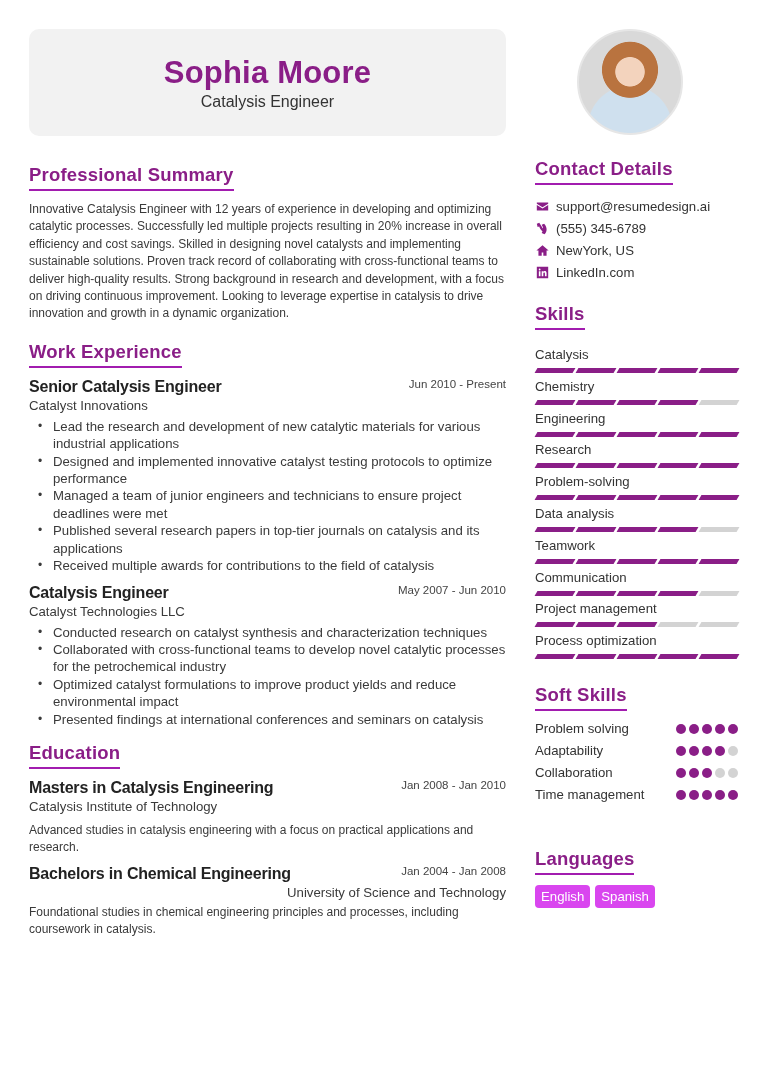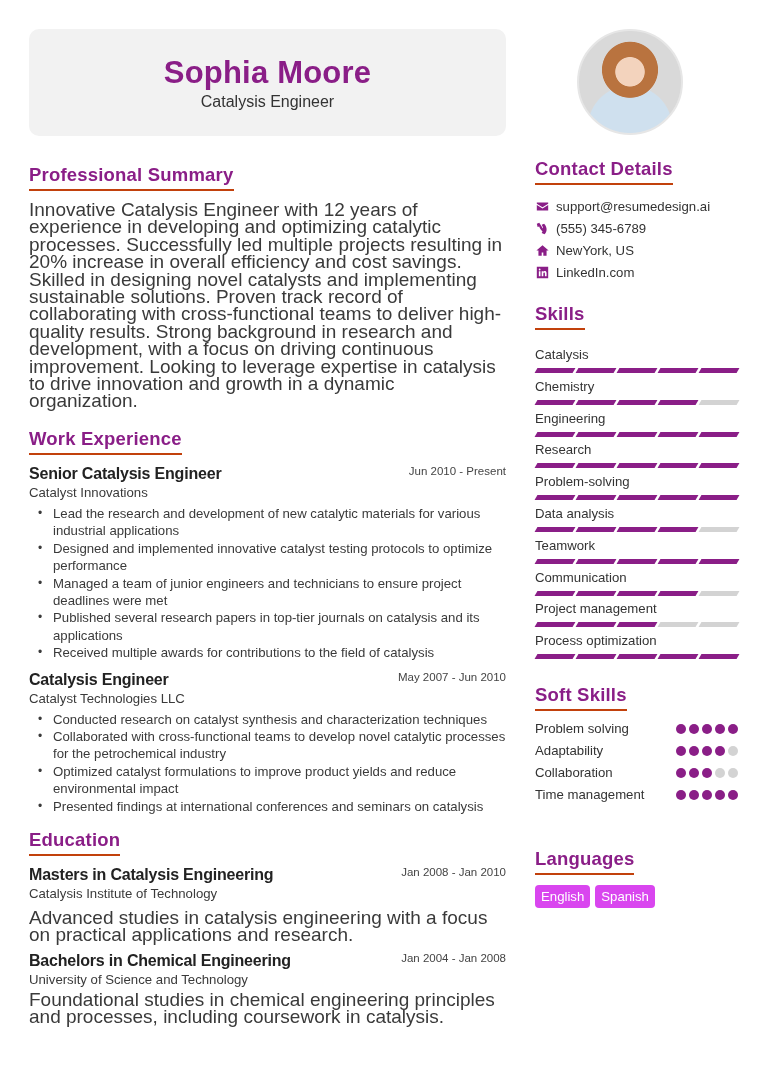--- a/index.html
+++ b/index.html
@@ -22,24 +22,24 @@
                 #d9d9d9;
     border: 2px solid #e6e6e6;
     overflow: hidden;
   }
 
   .left { position: absolute; left: 29px; top: 164px; width: 477px; }
   .right { position: absolute; left: 535px; top: 158px; width: 204px; }
 
   .sec-title {
     display: inline-block; font-size: 18.5px; font-weight: bold; color: #8a1e87;
-    padding-bottom: 3px; border-bottom: 2px solid #c2410c; margin-bottom: 10px; letter-spacing: 0.2px;
+    padding-bottom: 3px; border-bottom: 2px solid #a21caf; margin-bottom: 10px; letter-spacing: 0.2px;
   }
   .sec { margin-bottom: 18px; }
-  .para { font-size: 19px; line-height: 17.4px; color: #3a3a3a; }
+  .para { font-size: 12px; line-height: 17.4px; color: #3a3a3a; }
 
   .job { margin-bottom: 7px; }
   .job-head { display: flex; justify-content: space-between; align-items: flex-start; }
   .job-title { font-size: 16px; font-weight: bold; color: #222; letter-spacing: -0.2px; }
   .job-date { font-size: 11.5px; color: #444; }
   .job-org { font-size: 13.2px; color: #3a3a3a; margin-top: 2px; margin-bottom: 5px; }
   ul.bullets { list-style: none; padding-left: 24px; }
   ul.bullets li { font-size: 13.2px; line-height: 17.4px; color: #3a3a3a; position: relative; }
   ul.bullets li::before { content: "•"; position: absolute; left: -15px; top: 0; font-size: 12px; }
 
@@ -123,21 +123,21 @@
       </div>
       <div class="job-org" style="margin-bottom:8px;">Catalysis Institute of Technology</div>
       <p class="para">Advanced studies in catalysis engineering with a focus on practical applications and research.</p>
     </div>
 
     <div class="edu">
       <div class="job-head">
         <span class="job-title">Bachelors in Chemical Engineering</span>
         <span class="job-date">Jan 2004 - Jan 2008</span>
       </div>
-      <div class="job-org" style="margin-bottom:0;">University of Science and Technology</div>
+      <div class="job-org" style="margin-bottom:0;text-align:right;">University of Science and Technology</div>
       <p class="para">Foundational studies in chemical engineering principles and processes, including coursework in catalysis.</p>
     </div>
   </section>
 </div>
 
 <div class="right">
   <section class="sec" style="margin-bottom:20px;">
     <div class="sec-title">Contact Details</div>
     <div class="contact-row">
       <span class="ic">

